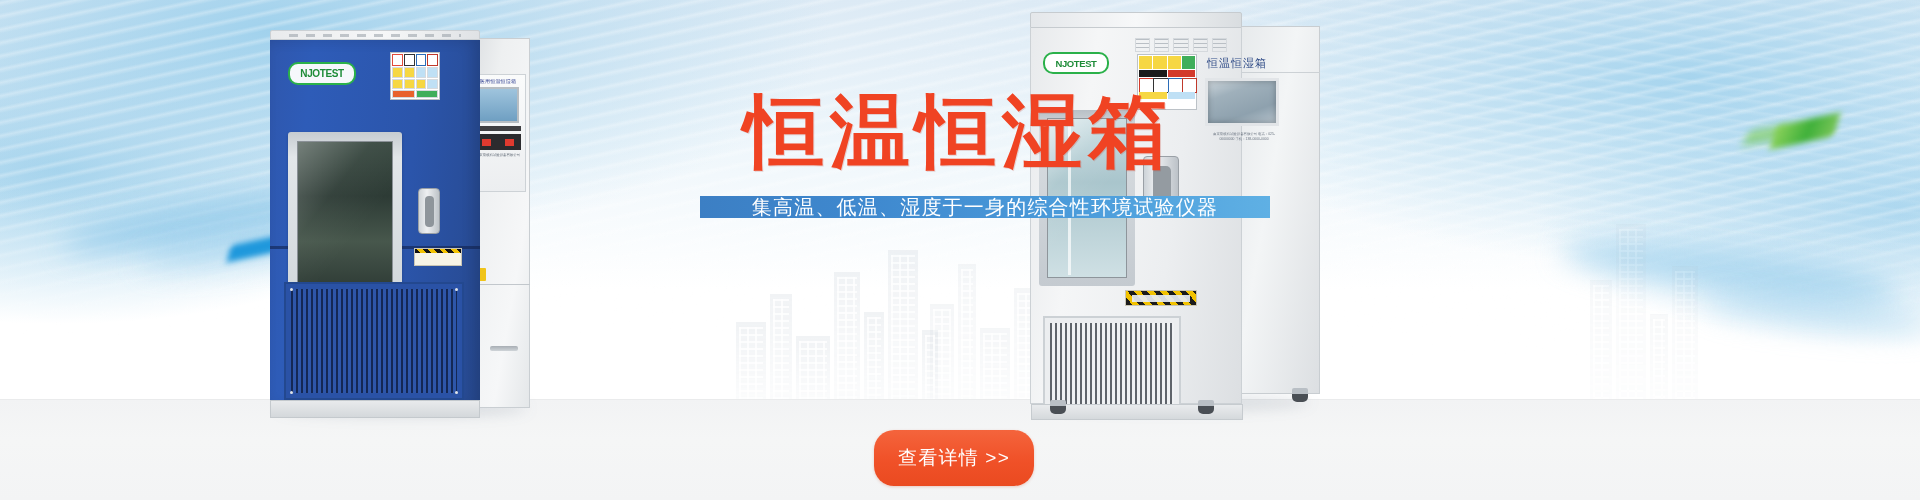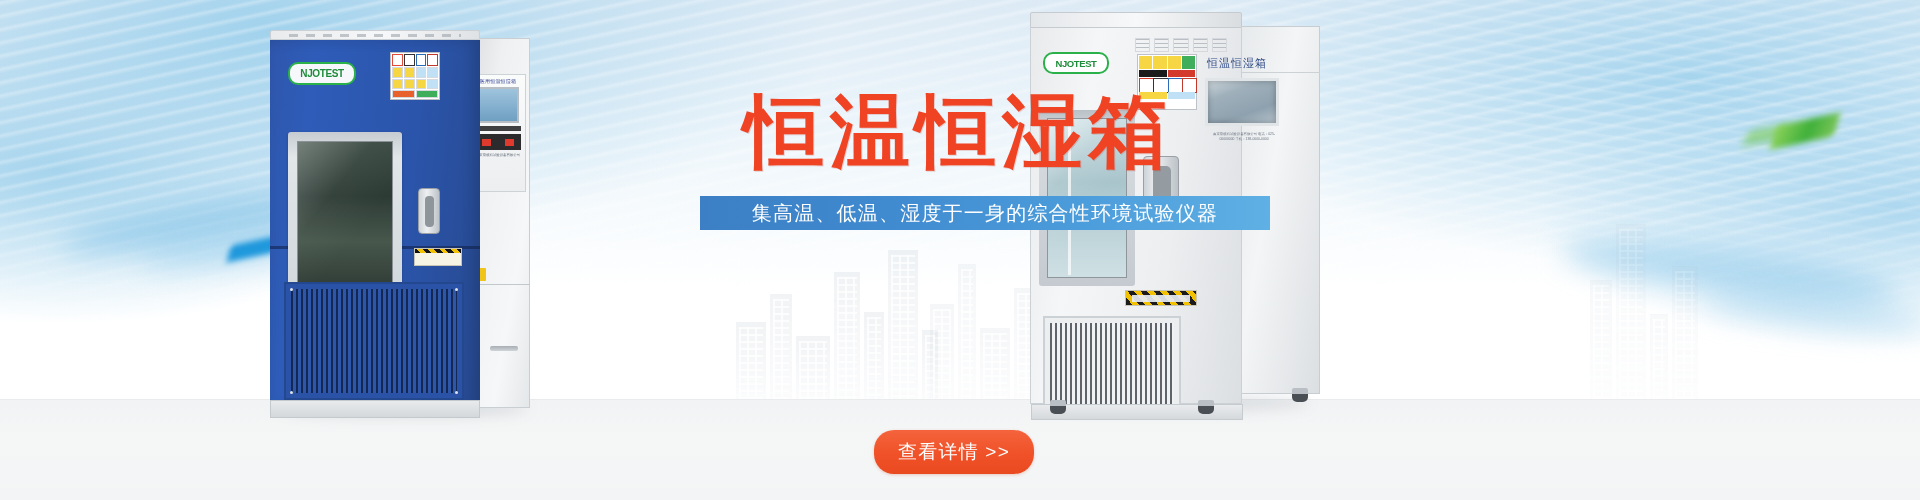--- a/index.html
+++ b/index.html
@@ -565,21 +565,21 @@
     line-height: 80px;
     font-weight: bold;
     color: #f04323;
     letter-spacing: 6px;
     white-space: nowrap;
     text-shadow: 1px 1px 0 rgba(180,40,20,0.18);
   }
   .subtitle-bar {
     position: absolute;
     left: 700px; top: 196px;
-    width: 570px; height: 34px;
+    width: 570px; height: 22px;
     background: linear-gradient(to right, #3c7fc4 0%, #3f89cf 30%, #4c9ddb 68%, #5fb0e4 100%);
     display: flex;
     align-items: center;
     justify-content: center;
   }
   .subtitle-text {
     color: #ffffff;
     font-size: 20px;
     letter-spacing: 1.2px;
     white-space: nowrap;
@@ -604,21 +604,21 @@
     color: #e05a30;
     font-size: 16px;
     line-height: 21px;
     letter-spacing: 0.5px;
     background: rgba(255,255,255,0.32);
   }
 
   .cta {
     position: absolute;
     left: 874px; top: 430px;
-    width: 160px; height: 44px;
+    width: 160px; height: 56px;
     background: linear-gradient(to bottom, #f4643c 0%, #f05128 55%, #ea4a20 100%);
     border-radius: 20px;
     display: flex;
     align-items: center;
     justify-content: center;
     color: #ffffff;
     font-size: 19px;
     letter-spacing: 1.2px;
     cursor: pointer;
     box-shadow: 0 1px 3px rgba(200,70,35,0.25);

